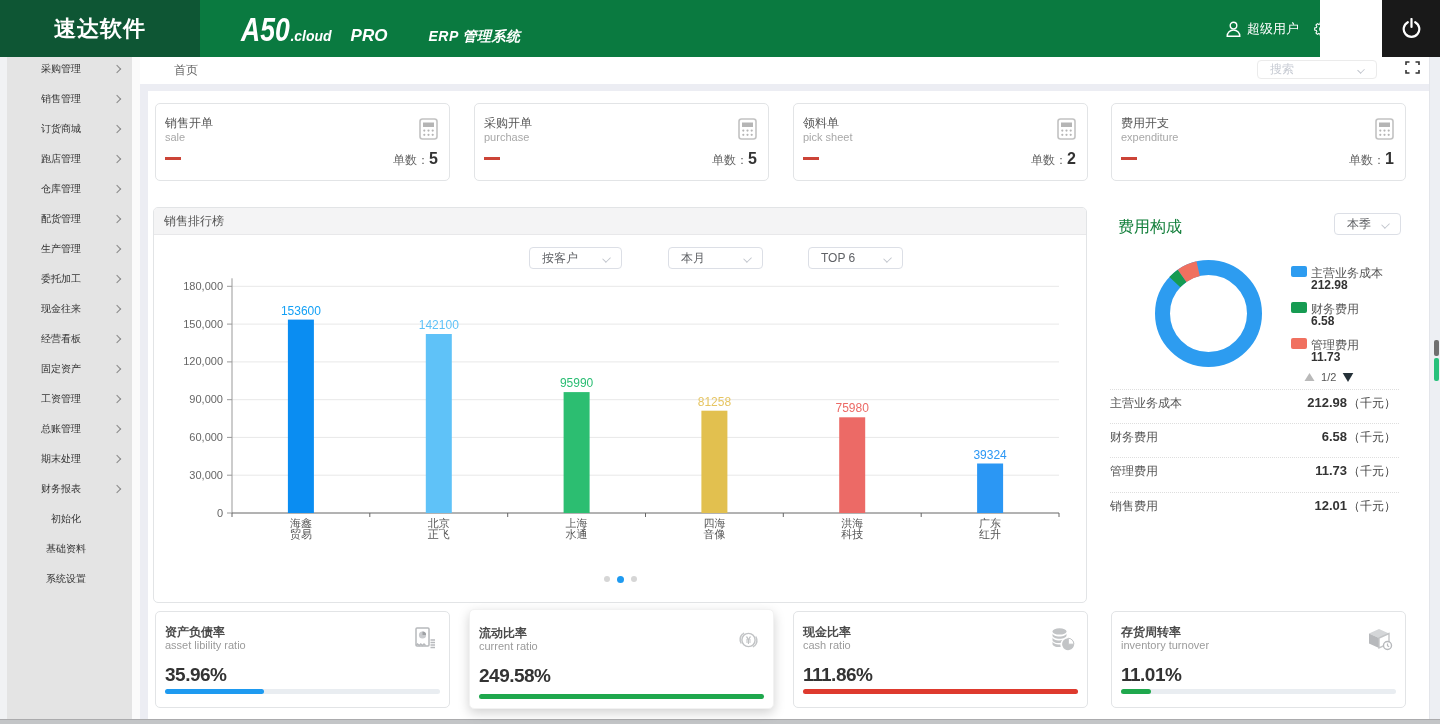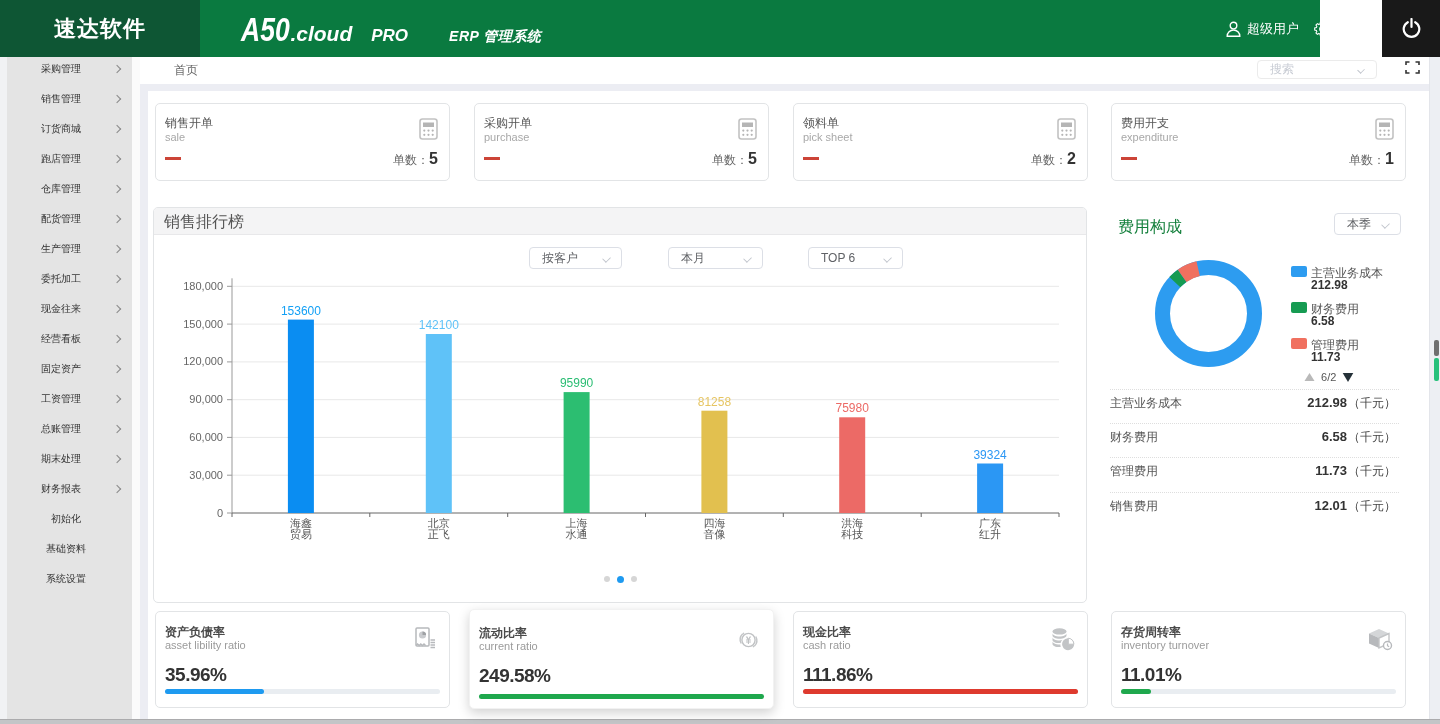--- a/index.html
+++ b/index.html
@@ -6,21 +6,21 @@
 *{margin:0;padding:0;box-sizing:border-box}
 html,body{width:1440px;height:724px;overflow:hidden;background:#fff;
   font-family:"Liberation Sans",sans-serif;}
 .abs{position:absolute}
 
 #hd{position:absolute;left:0;top:0;width:1320px;height:57px;background:#0a7a40}
 #logo{position:absolute;left:0;top:0;width:200px;height:57px;background:#0e5634;
   color:#fff;font-size:22px;font-weight:bold;line-height:57px;text-align:center;letter-spacing:1px}
 #brand{position:absolute;left:241px;top:1px;height:57px;display:flex;align-items:baseline;color:#fff;font-style:italic;font-weight:bold}
 #brand .a50{font-size:34px;line-height:57px;display:inline-block;transform:scaleX(.78);transform-origin:0 100%}
-#brand .cloud{font-size:21px;margin-left:-13px}
+#brand .cloud{font-size:14px;margin-left:-13px}
 #brand .pro{font-size:17px;margin-left:19px}
 #brand .erp{font-size:14px;margin-left:41px;letter-spacing:.5px}
 #hdr-user{position:absolute;left:1247px;top:0;height:57px;line-height:57px;color:#fff;font-size:13px}
 #power{position:absolute;left:1382px;top:0;width:58px;height:57px;background:#191919}
 
 #side{position:absolute;left:0;top:57px;width:140px;height:662px;background:#e4e4e4}
 #side .track{position:absolute;left:0;top:0;width:7px;height:662px;background:#f1f2f4}
 #side .rgap{position:absolute;left:132px;top:0;width:8px;height:662px;background:#fbfbfb}
 #menu{position:absolute;left:0;top:-3px;width:132px}
 #menu .it{position:relative;height:30px;line-height:30px;font-size:10px;color:#333;padding-left:41px}
@@ -40,21 +40,21 @@
 
 .scard .t1{position:absolute;left:9px;top:11px;font-size:12px;color:#555}
 .scard .t2{position:absolute;left:9px;top:27px;font-size:11px;color:#a8a8a8}
 .scard .dash{position:absolute;left:9px;top:53px;width:16px;height:3px;background:#cc4437}
 .scard .num{position:absolute;right:11px;top:46px;font-size:12px;color:#666}
 .scard .num b{font-size:16px;color:#333}
 .scard .ic{position:absolute;right:11px;top:14px}
 
 #chartcard{left:153px;top:207px;width:934px;height:396px}
 #chartcard .hdr{position:absolute;left:0;top:0;width:100%;height:27px;background:#f4f4f5;border-bottom:1px solid #e8e8ea;
-  border-radius:4px 4px 0 0;font-size:16px;color:#555;line-height:27px;padding-left:10px}
+  border-radius:4px 4px 0 0;font-size:12px;color:#555;line-height:27px;padding-left:10px}
 .sel{position:absolute;height:22px;border:1px solid #dcdfe6;border-radius:4px;background:#fff;font-size:12px;color:#606266;line-height:20px;padding-left:12px}
 .sel .sarr{position:absolute;right:11px;top:7px;width:7px;height:7px;border-left:1px solid #c0c4cc;border-bottom:1px solid #c0c4cc;transform:rotate(-45deg) scale(1,.75)}
 .dots{position:absolute;left:0;top:367px;width:100%;text-align:center;height:8px;line-height:8px;font-size:0}
 .dots i{display:inline-block;width:6px;height:6px;border-radius:50%;background:#d6d6d6;margin:0 3.5px;vertical-align:middle}
 .dots i.on{background:#1e9af0;width:7px;height:7px}
 
 #rpanel{left:1110px;top:207px;width:316px;height:397px;border:none;border-radius:0}
 #rpanel .tit{position:absolute;left:8px;top:10px;font-size:16px;color:#15803d}
 .legend{position:absolute;left:181px}
 .legend .sw{position:absolute;left:0;top:1px;width:16px;height:11px;border-radius:2px}
@@ -228,21 +228,21 @@
     </div>
   <div class="legend" style="top:130px">
       <span class="sw" style="background:#f0705f"></span>
       <span class="lab">管理费用</span>
       <span class="val">11.73</span>
     </div>
   <div id="pager">
     <svg width="11" height="10" viewBox="0 0 11 10" style="vertical-align:-1px">
         <path d="M5.5 1L10.5 9H0.5z" fill="#b9b9b9"></path>
       </svg>
-    <span style="margin:0 3px">6/2</span>
+    <span style="margin:0 3px">1/2</span>
     <svg width="12" height="11" viewBox="0 0 12 11" style="vertical-align:-2px">
         <path d="M6 10L0.7 1h10.6z" fill="#253138"></path>
       </svg>
   </div>
   <div class="frow" style="top:182px">
       <span class="fl">主营业务成本</span>
       <span class="fr">212.98</span>
       <span class="fu">（千元）</span>
     </div>
   <div class="frow" style="top:216px">

